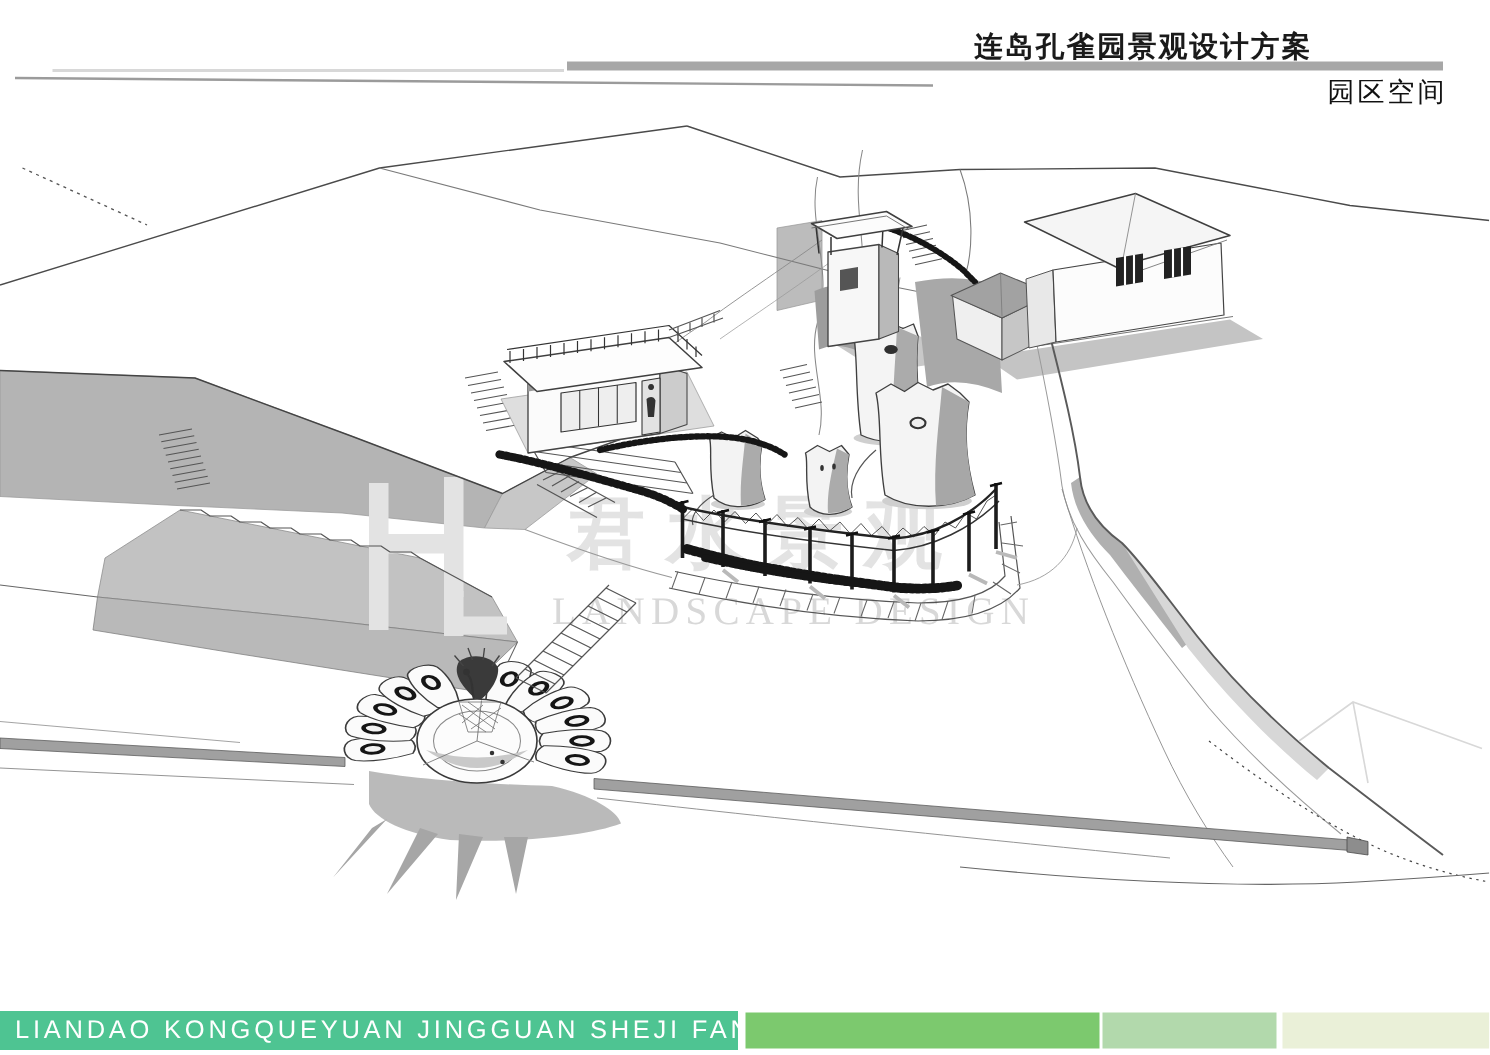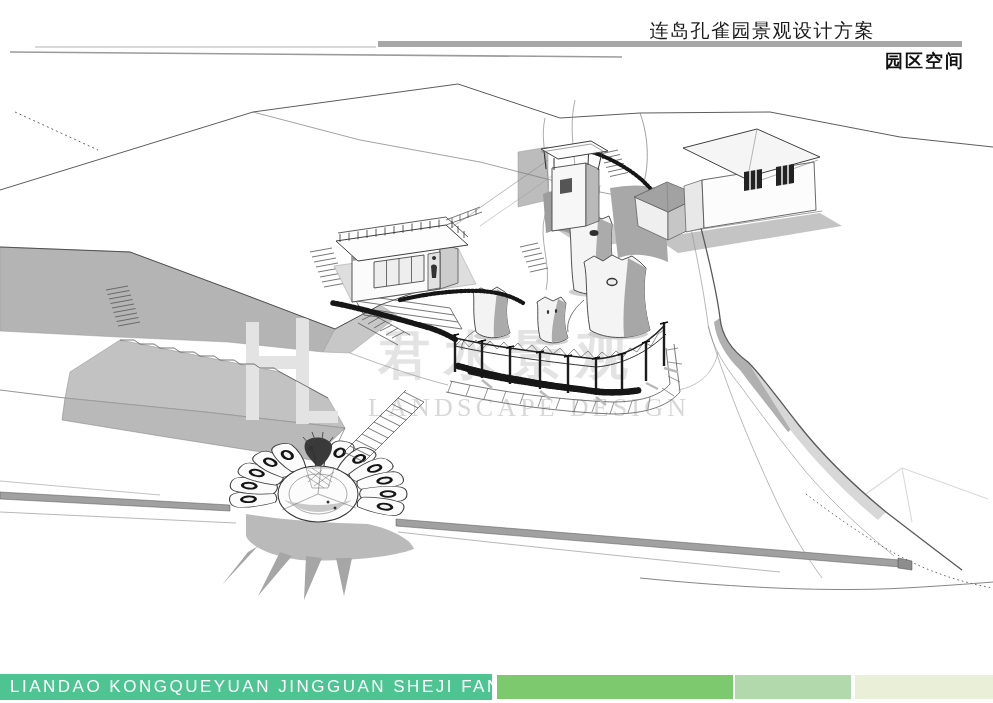--- a/index.html
+++ b/index.html
@@ -1,23 +1,23 @@
 <!DOCTYPE html>
 <html style="--teal: #4ec492; --green: #7cc96e; --green-light: #b2d9ac; --green-pale: #eaf0d8; --rule-gray: #a7a7a7; --ink: #1a1a1a; --watermark-gray: #d8d8d8;"><head>
 <meta charset="utf-8">
 <style>
   html,body{margin:0;padding:0;background:#ffffff;}
   .page{position:relative;width:993px;height:703px;background:#fff;overflow:hidden;
         font-family:"Liberation Sans","DejaVu Sans",sans-serif;color:var(--ink,#1a1a1a);}
   
-  .hdr-title{position:absolute;top:18px;right:118px;font-size:19px;font-weight:normal;
+  .hdr-title{position:absolute;top:18px;right:118px;font-size:19px;font-weight:bold;
              letter-spacing:1.5px;color:var(--ink,#1a1a1a);white-space:nowrap;}
   .rule-thick{position:absolute;left:378px;top:41px;width:584px;height:6px;background:var(--rule-gray,#a7a7a7);}
   .rule-light{position:absolute;left:35px;top:46px;width:341px;height:2px;background:#d8d8d8;}
-  .hdr-label{position:absolute;top:49px;right:28px;font-size:18px;font-weight:bold;
+  .hdr-label{position:absolute;top:49px;right:28px;font-size:18px;font-weight:normal;
              letter-spacing:2px;color:#111;white-space:nowrap;}
   
   .art{position:absolute;left:0;top:0;width:993px;height:703px;}
   
   .f-seg{position:absolute;}
   .f-teal{left:0;top:674px;width:492px;height:26px;background:var(--teal,#4ec492);
           display:flex;align-items:center;}
   .f-teal .slogan{color:#fff;font-size:17px;letter-spacing:2.5px;padding-left:10px;white-space:nowrap;}
   .f-green{left:497px;top:675px;width:236px;height:24px;background:var(--green,#7cc96e);}
   .f-lgreen{left:735px;top:675px;width:116px;height:24px;background:var(--green-light,#b2d9ac);}

